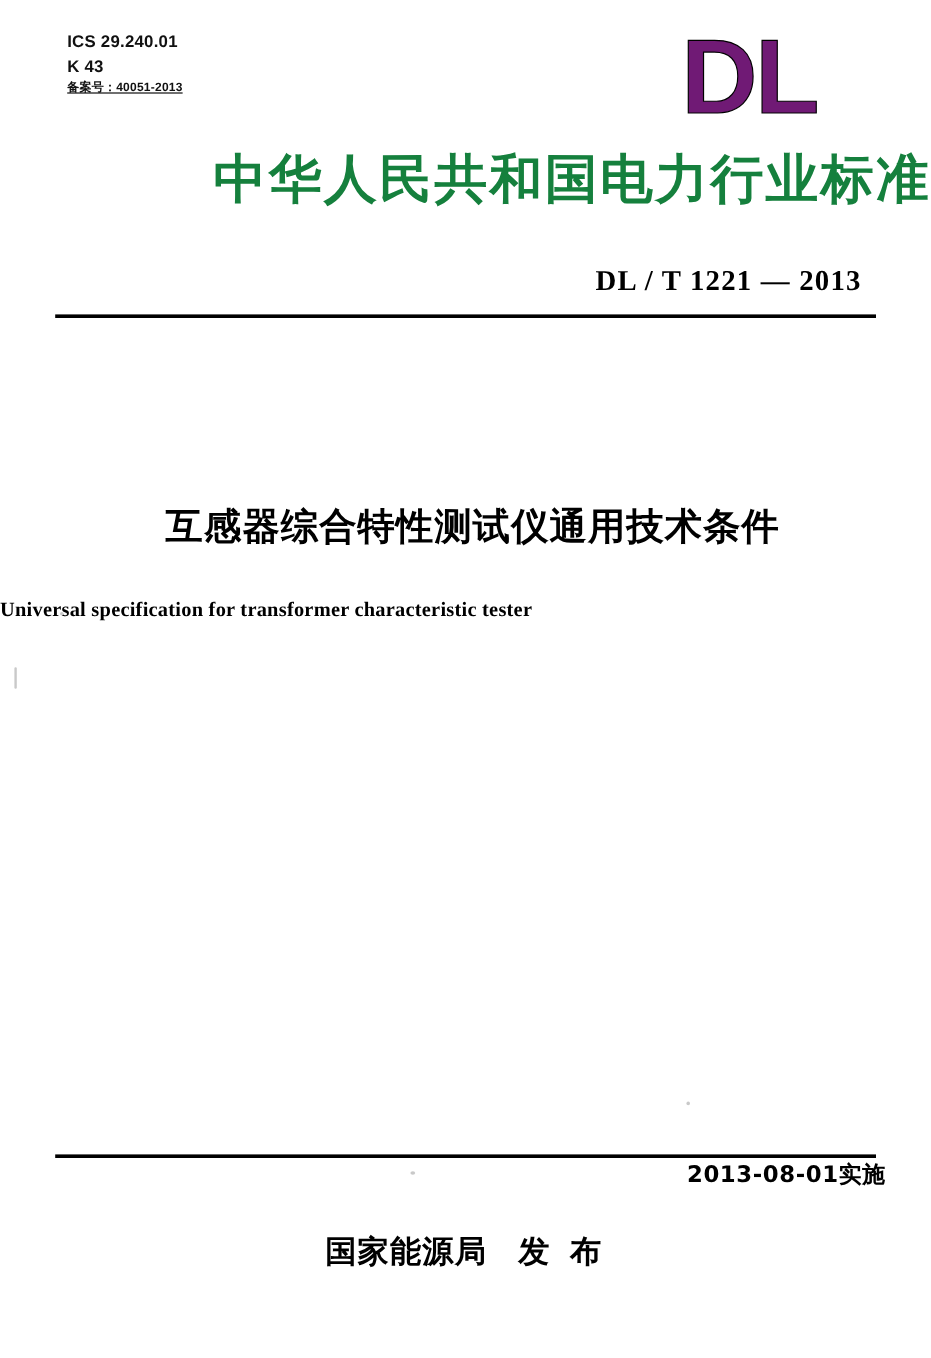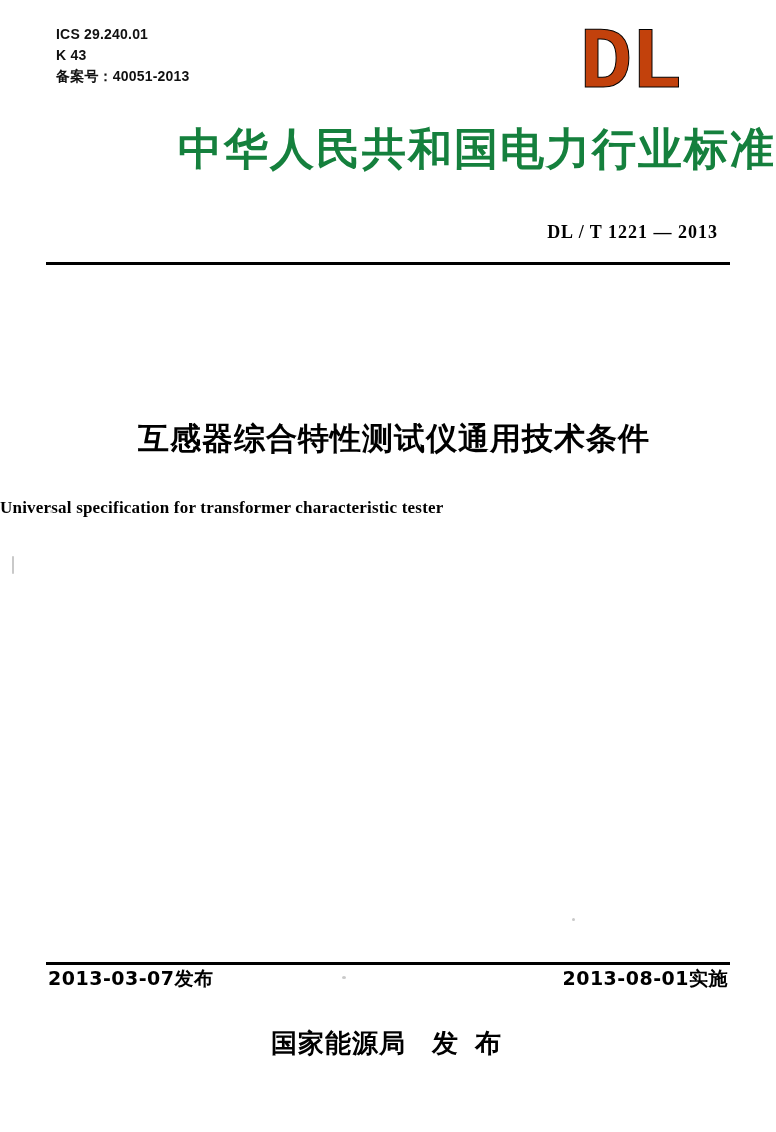--- a/index.html
+++ b/index.html
@@ -30,34 +30,34 @@
   }
   .ident .line {
     font-size: 14px;
     font-weight: bold;
     letter-spacing: 0.2px;
     white-space: nowrap;
     color: #111;
   }
   .ident .line.ics { font-size: 14px; }
   .ident .line.k   { font-size: 14px; }
-  .ident .line.ba  { font-size: 14px; }
+  .ident .line.ba  { font-size: 10px; text-decoration: underline; }
 
   
   .dl-logo {
     position: absolute;
     right: 95px;
     top: 22px;
-    font-family: Liberation Mono, monospace;
+    font-family: Liberation Sans, sans-serif;
     font-weight: bold;
     font-size: 88px;
     line-height: 0.95;
     letter-spacing: -2px;
     -webkit-text-stroke: 1px #000;
-    color: #c2410c;
+    color: #701a75;
   }
 
   
   .std-title {
     position: absolute;
     left: 0;
     right: 0;
     top: 120px;
     text-align: right;
     font-family: "DejaVu Sans", sans-serif;
@@ -67,21 +67,21 @@
     color: #15803d;
   }
 
   
   .std-number {
     position: absolute;
     right: 58px;
     top: 222px;
     font-family: "Liberation Serif", serif;
     font-weight: bold;
-    font-size: 18px;
+    font-size: 24px;
     letter-spacing: 1px;
     color: #000;
   }
 
   
   .rule-top {
     position: absolute;
     left: 46px;
     right: 46px;
     top: 262px;
@@ -130,21 +130,21 @@
     left: 48px;
     top: 966px;
     font-family: "DejaVu Sans", sans-serif;
     font-weight: bold;
     font-size: 19px;
     letter-spacing: 0.5px;
     color: #000;
   }
   .effect-date {
     position: absolute;
-    right: 48px;
+    right: 38px;
     top: 966px;
     font-family: "DejaVu Sans", sans-serif;
     font-weight: bold;
     font-size: 19px;
     letter-spacing: 0.5px;
     color: #000;
   }
 
   
   .publisher {
@@ -190,20 +190,19 @@
   <div class="doc-title-cn">互感器综合特性测试仪通用技术条件</div>
   <div class="doc-title-en">Universal specification for transformer characteristic tester</div>
 
   <div class="speck" style="left:50px; top:510px; width:3px; height:3px;"></div>
   <div class="speck" style="left:12px; top:556px; width:2px; height:18px; border-radius:1px;"></div>
   <div class="speck" style="left:572px; top:918px; width:3px; height:3px;"></div>
   <div class="speck" style="left:342px; top:976px; width:4px; height:3px;"></div>
 
   <div class="rule-bottom"></div>
 
-  <div class="issue-date">2013-03-07发布</div>
   <div class="effect-date">2013-08-01实施</div>
 
   <div class="publisher">
     <span class="org">国家能源局</span><span class="act">发 布</span>
   </div>
 
 </div>
 
 </body></html>

